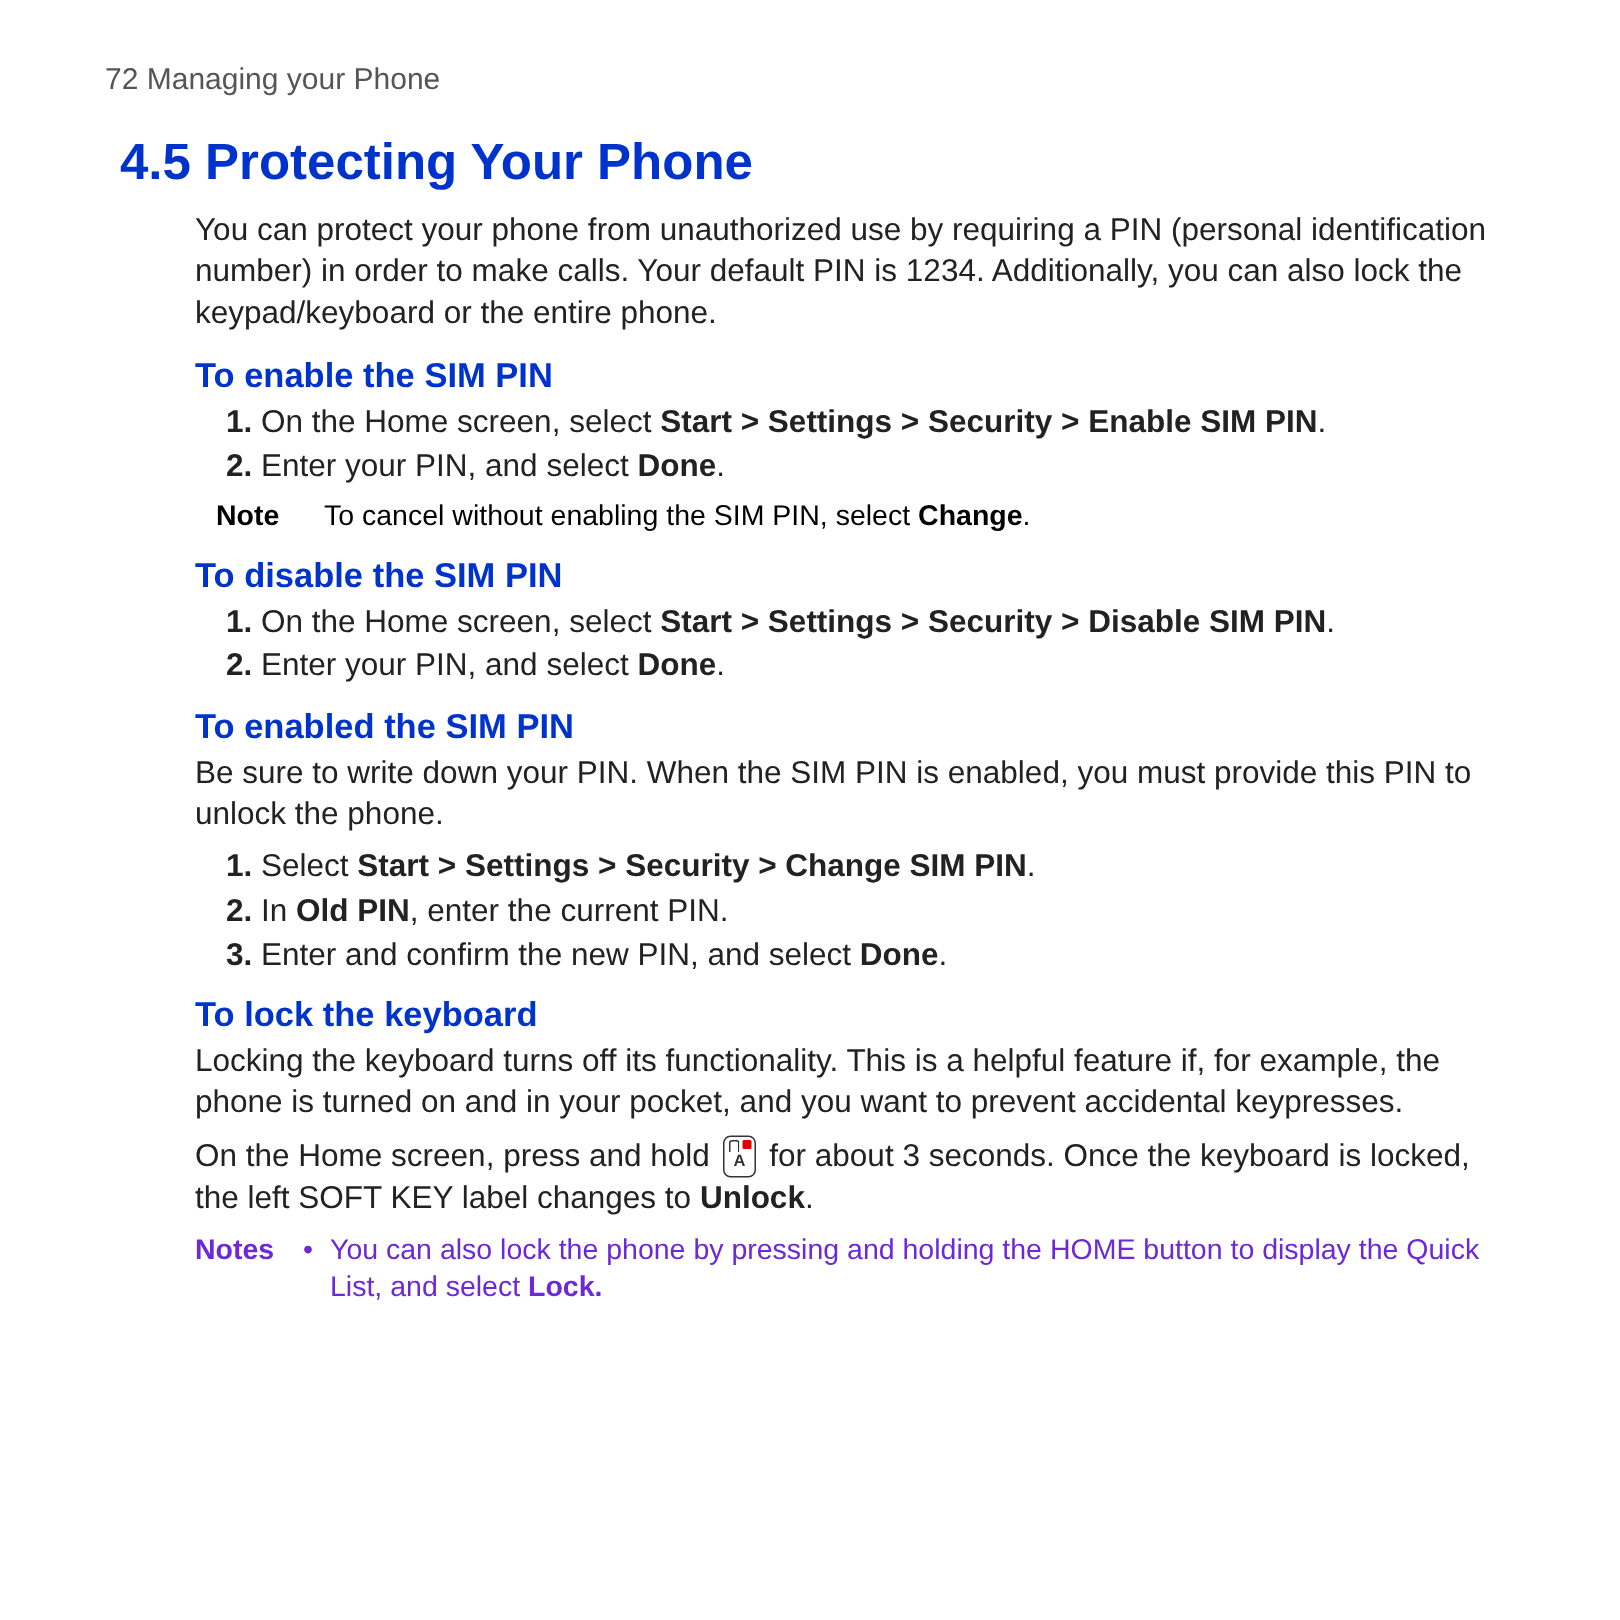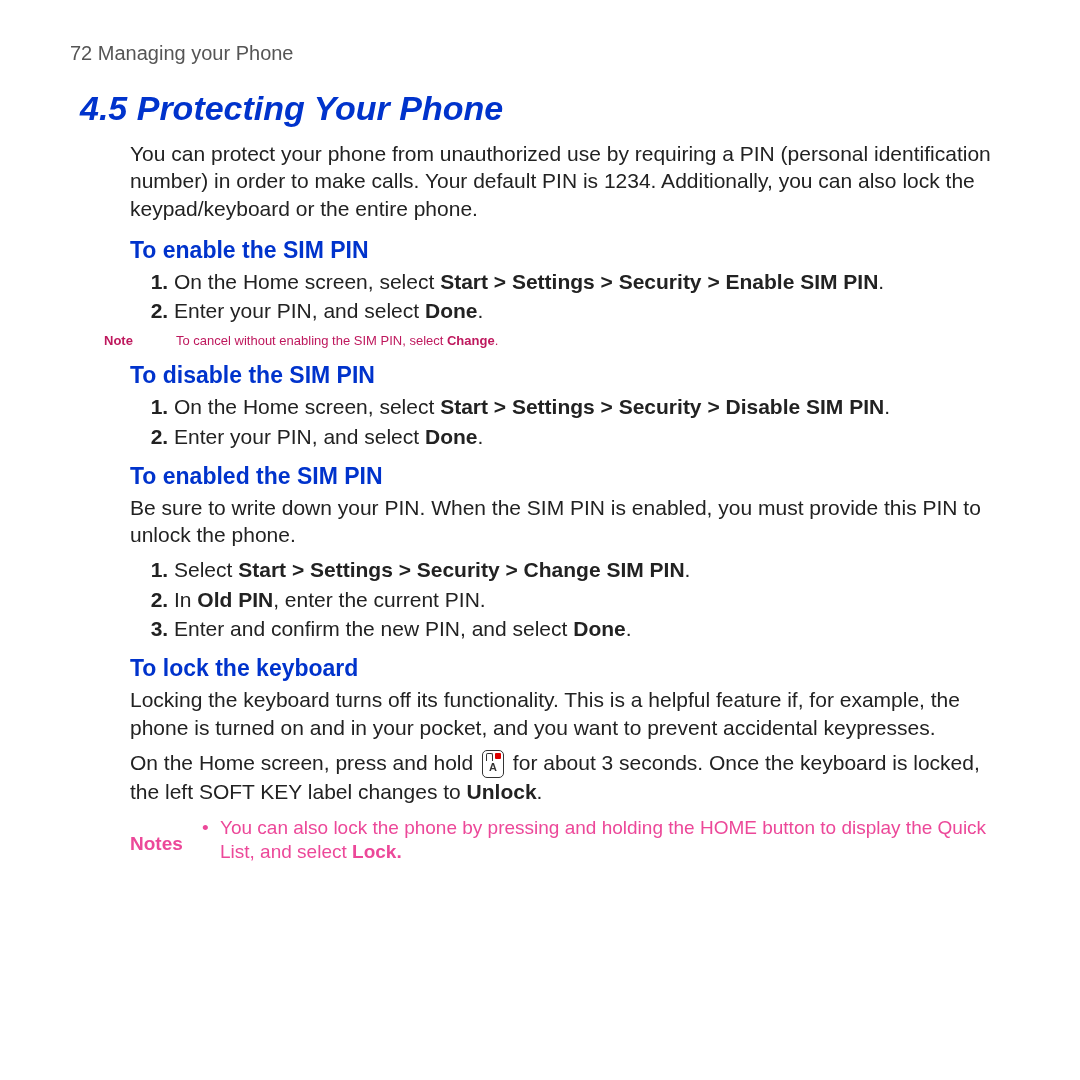--- a/index.html
+++ b/index.html
@@ -17,21 +17,20 @@
     font-size: 20px;
     color: #555;
     margin-bottom: 20px;
     margin-left: -10px;
   }
   h1 {
     color: #0033cc;
     font-size: 34px;
     font-weight: bold;
     margin: 10px 0 10px 0;
-    font-style: italic;
   }
   .intro {
     margin-left: 50px;
     margin-bottom: 14px;
   }
   .subhead {
     color: #0033cc;
     font-weight: bold;
     margin-left: 50px;
     margin-top: 12px;
@@ -42,46 +41,45 @@
     margin: 0 0 8px 50px;
     padding-left: 44px;
   }
   ol li {
     margin-bottom: 2px;
   }
   ol li::marker {
     font-weight: bold;
   }
   .note-row {
-    margin-left: 24px;
-    color: #be185d;
-    font-size: 13px;
+    margin-left: 64px;
+    color: #000000;
+    font-size: 19px;
     margin-top: 6px;
     margin-bottom: 10px;
     display: flex;
   }
   .note-label {
     font-weight: bold;
     width: 72px;
     flex-shrink: 0;
   }
   .note-body {
     flex: 1;
   }
   .plain {
     margin-left: 50px;
     margin-bottom: 8px;
   }
   .notes-block {
     margin-left: 50px;
-    color: #ec4899;
+    color: #6d28d9;
     font-size: 19px;
     display: flex;
     margin-top: 10px;
-    align-items: center;
   }
   .notes-label {
     font-weight: bold;
     width: 72px;
     flex-shrink: 0;
   }
   .notes-list {
     flex: 1;
     list-style: none;
     padding: 0;

